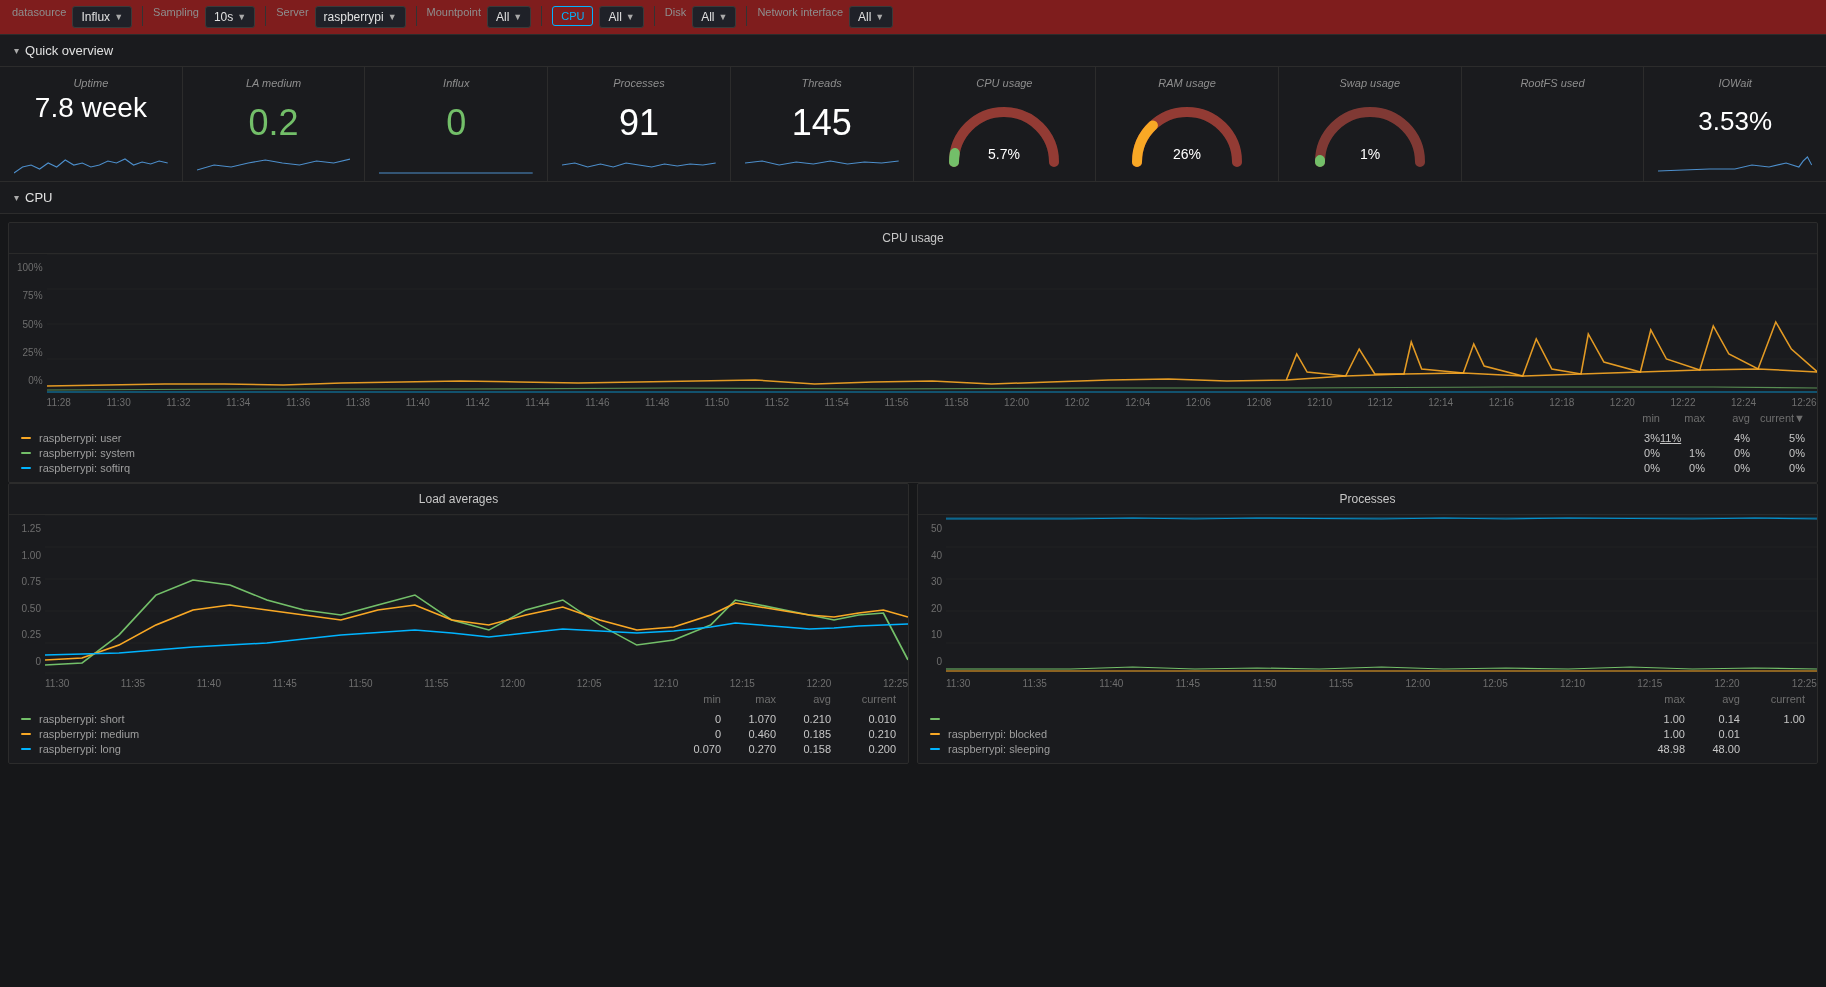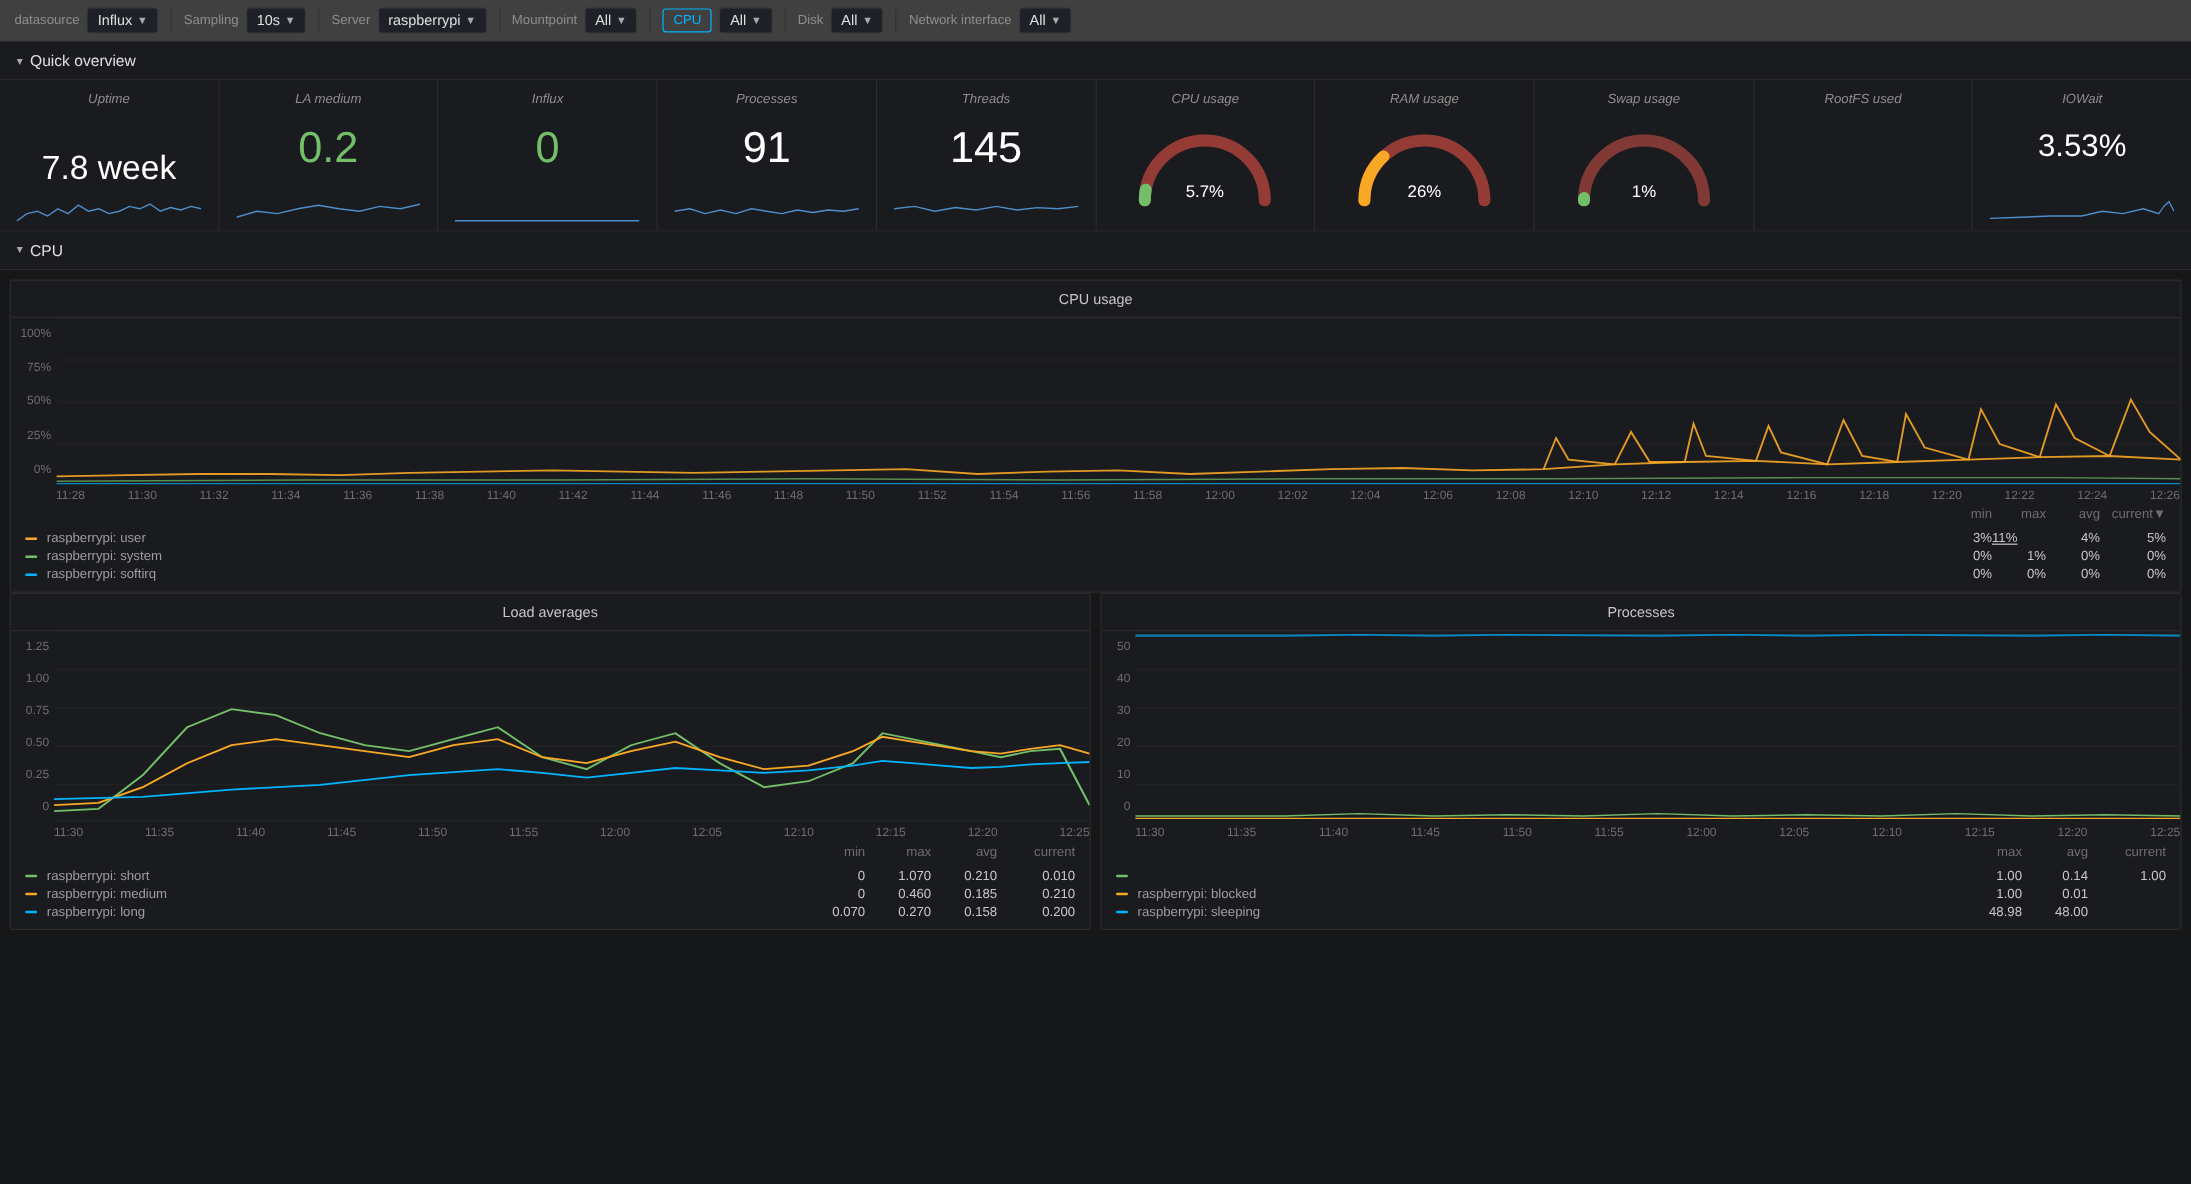--- a/index.html
+++ b/index.html
@@ -9,23 +9,23 @@
       font-family: 'Helvetica Neue', Arial, sans-serif;
       font-size: 12px;
       width: 1826px;
       min-height: 987px;
       overflow-x: hidden;
     }
 
     
     .topbar {
       display: flex;
-      align-items: center;
+      align-items: flex-start;
       gap: 6px;
-      background: #404040;
+      background: #7f1d1d;
       padding: 6px 12px;
       border-bottom: 1px solid #2c2c2c;
       flex-wrap: wrap;
     }
     .topbar-label {
       color: #8e8e8e;
       font-size: 11px;
     }
     .topbar-dropdown {
       display: flex;
@@ -199,21 +199,21 @@
 
 <div class="section-header">
   <span class="chevron">▾</span>
   <span>Quick overview</span>
 </div>
 
 <div class="cards-row">
 
   <div class="card">
     <div class="card-title">Uptime</div>
-    <div class="card-value" style="font-size:28px;margin-top:32px;">7.8 week</div>
+    <div class="card-value" style="font-size:28px;margin-top:0;">7.8 week</div>
     <div class="card-sparkline">
       <svg viewBox="0 0 180 30" preserveAspectRatio="none" style="width:100%;height:30px;">
         <polyline points="0,28 10,22 20,20 30,24 40,18 50,22 60,15 70,20 80,18 90,22 100,20 110,16 120,18 130,14 140,20 150,17 160,19 170,16 180,18" fill="none" stroke="#4d8fcc" stroke-width="1.2"></polyline>
       </svg>
     </div>
   </div>
 
   <div class="card">
     <div class="card-title">LA medium</div>
     <div class="card-value green" style="font-size:36px;margin-top:10px;">0.2</div>

